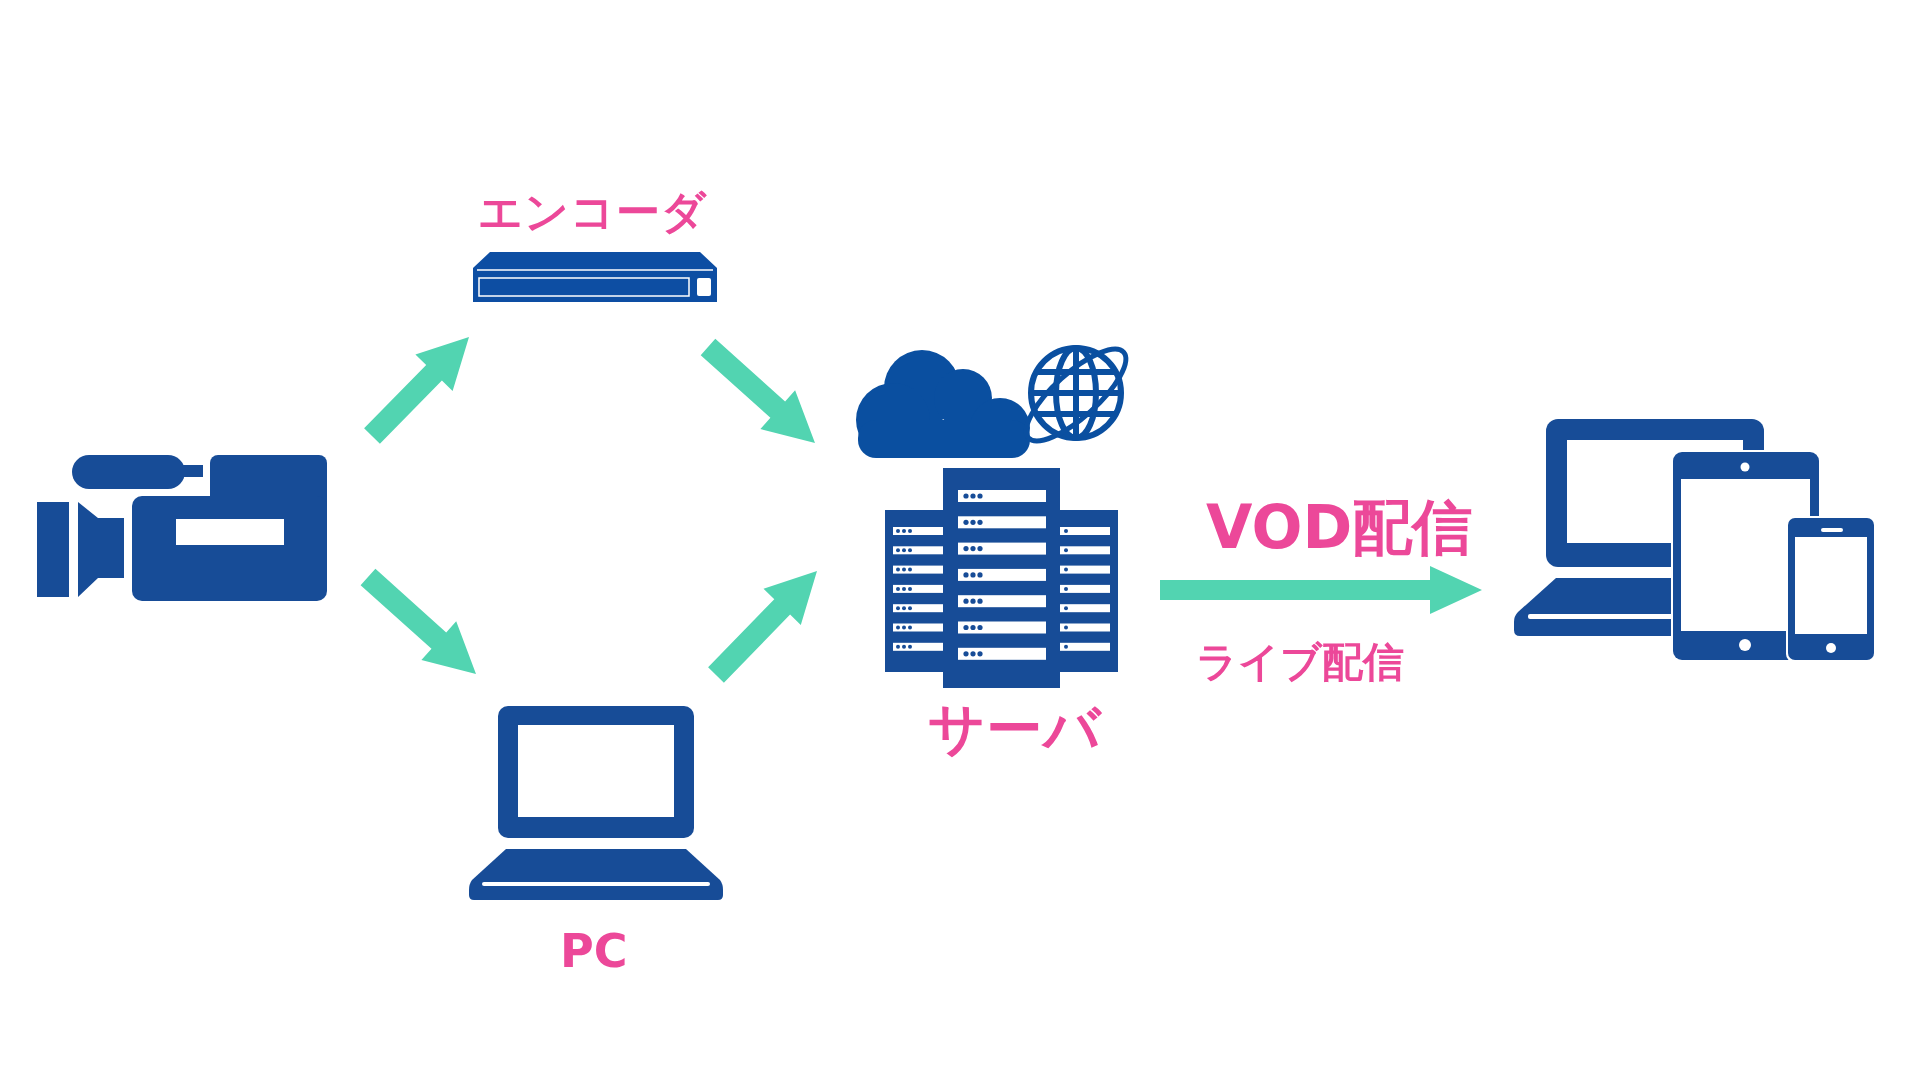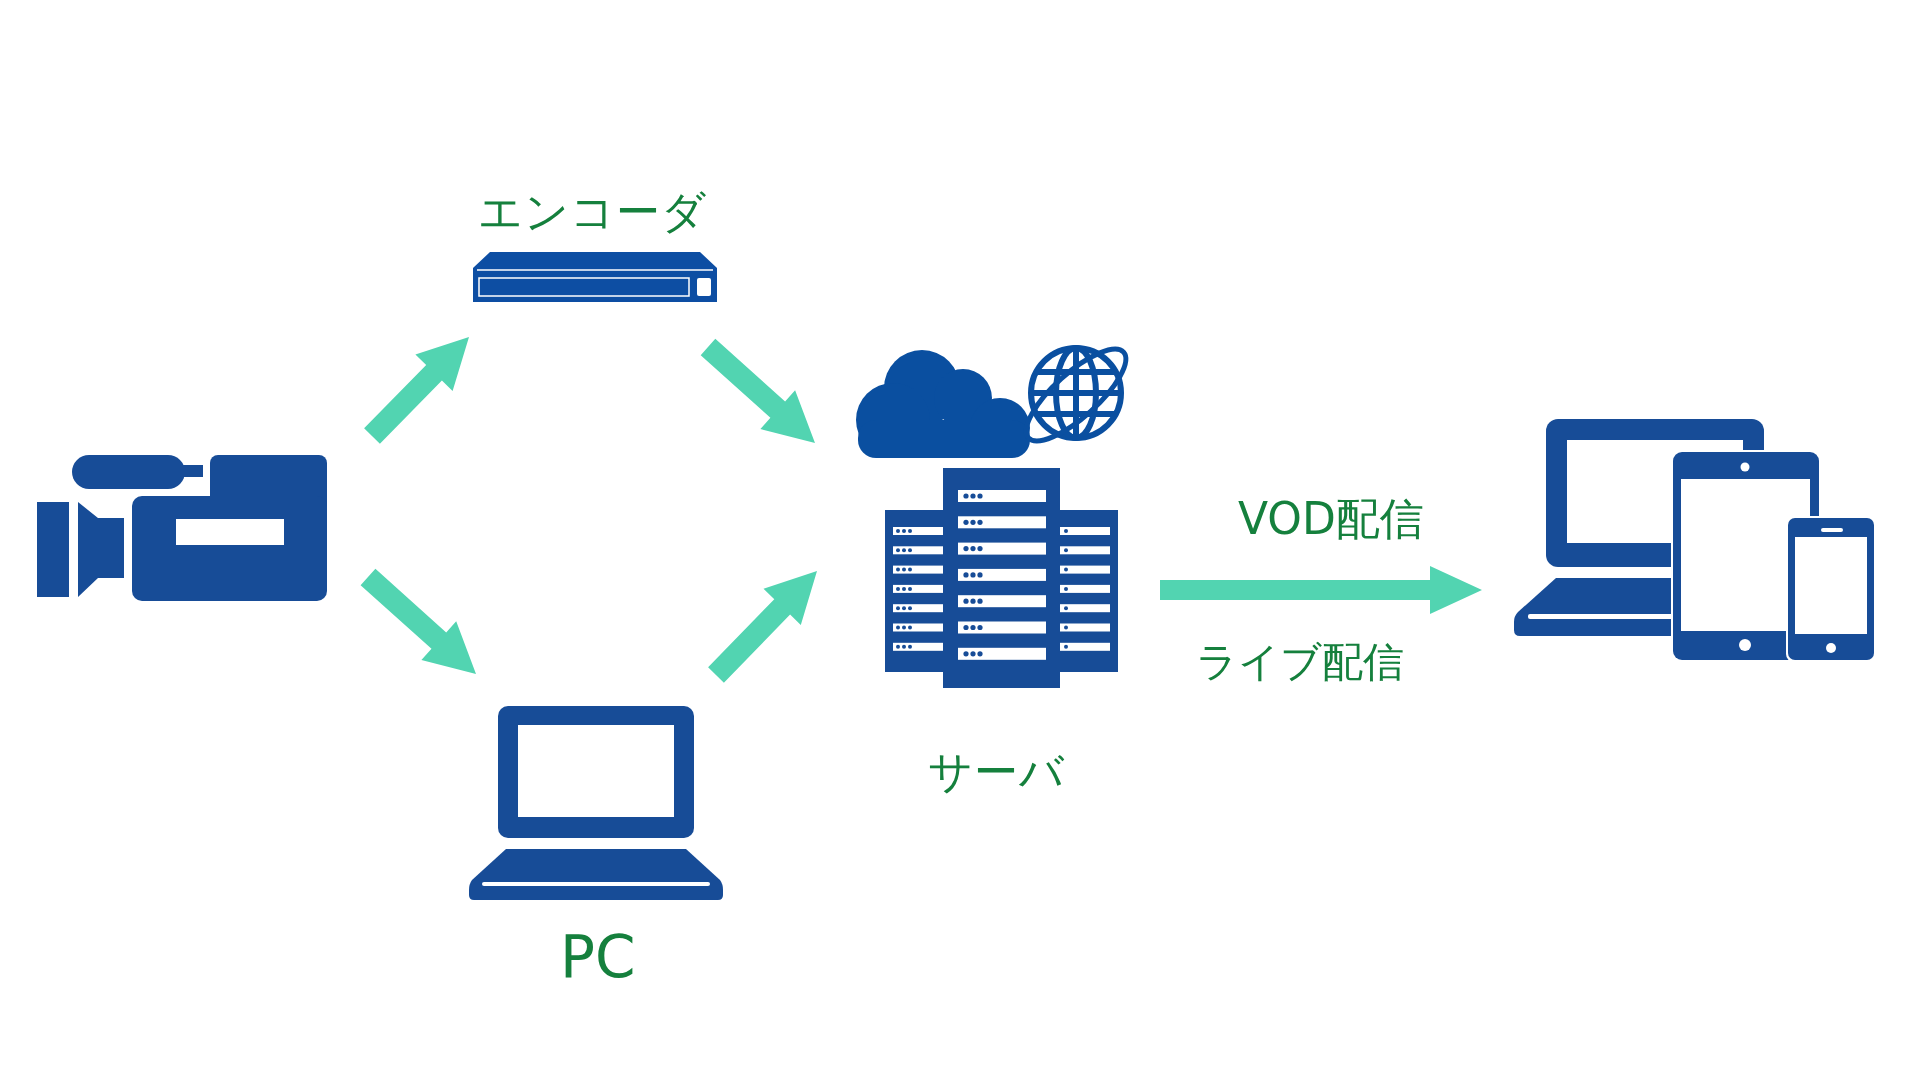--- a/index.html
+++ b/index.html
@@ -1,24 +1,24 @@
 <!DOCTYPE html>
 <html><head>
 <meta charset="utf-8">
 <style>
   html, body { margin: 0; padding: 0; background: #ffffff; }
   body { width: 1920px; height: 1080px; position: relative; overflow: hidden;
          font-family: "DejaVu Sans", "Liberation Sans", sans-serif; }
   svg#diagram { position: absolute; left: 0; top: 0; }
-  .label { position: absolute; color: #15803d; font-weight: normal; white-space: nowrap;
+  .label { position: absolute; color: #ec4899; font-weight: bold; white-space: nowrap;
            font-family: "DejaVu Sans", "Liberation Sans", sans-serif; line-height: 1; }
   .lbl-encoder { left: 478px; top: 190px; font-size: 44px; letter-spacing: 1px; }
-  .lbl-pc { left: 560px; top: 928px; font-size: 58px; }
-  .lbl-server { left: 928px; top: 750px; font-size: 44px; letter-spacing: 1px; }
-  .lbl-vod { left: 1206px; top: 497px; font-size: 44px; margin-left: 32px; }
+  .lbl-pc { left: 560px; top: 928px; font-size: 46px; }
+  .lbl-server { left: 928px; top: 701px; font-size: 56px; letter-spacing: 1px; }
+  .lbl-vod { left: 1206px; top: 497px; font-size: 60px; }
   .lbl-live { left: 1196px; top: 642px; font-size: 41px; }
 </style>
 </head>
 <body>
 
 <svg id="diagram" width="1920" height="1080" viewBox="0 0 1920 1080" xmlns="http://www.w3.org/2000/svg">
 
   <g fill="#174c97">
     <rect x="72" y="455" width="113" height="34" rx="17"></rect>
     <rect x="183" y="465" width="20" height="12"></rect>

